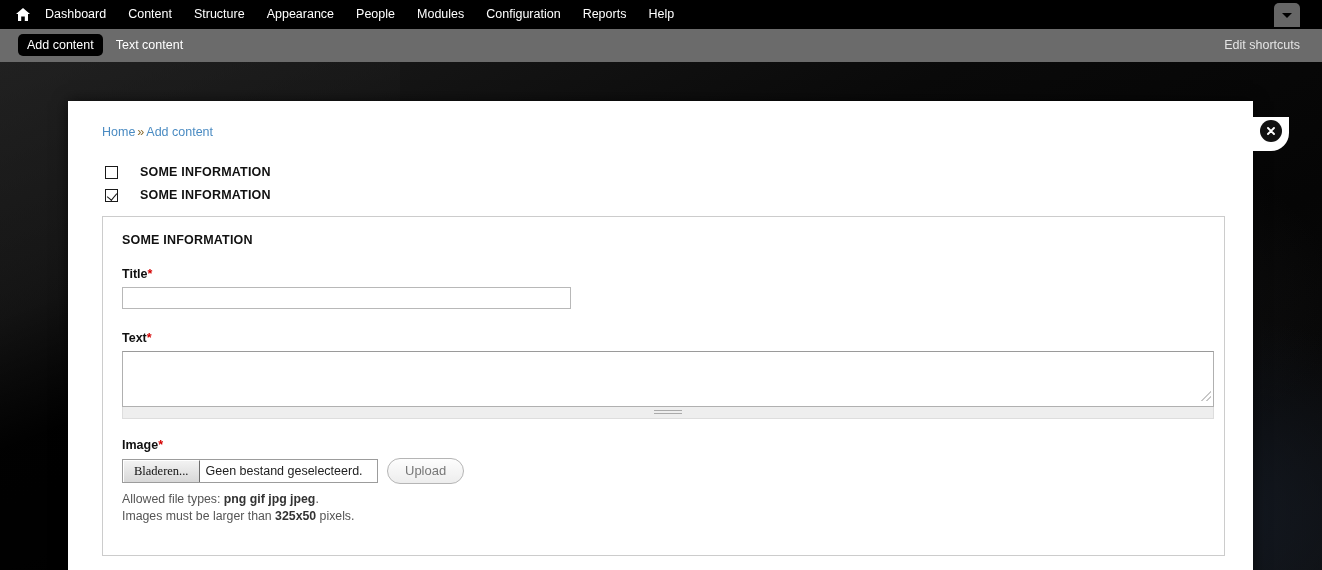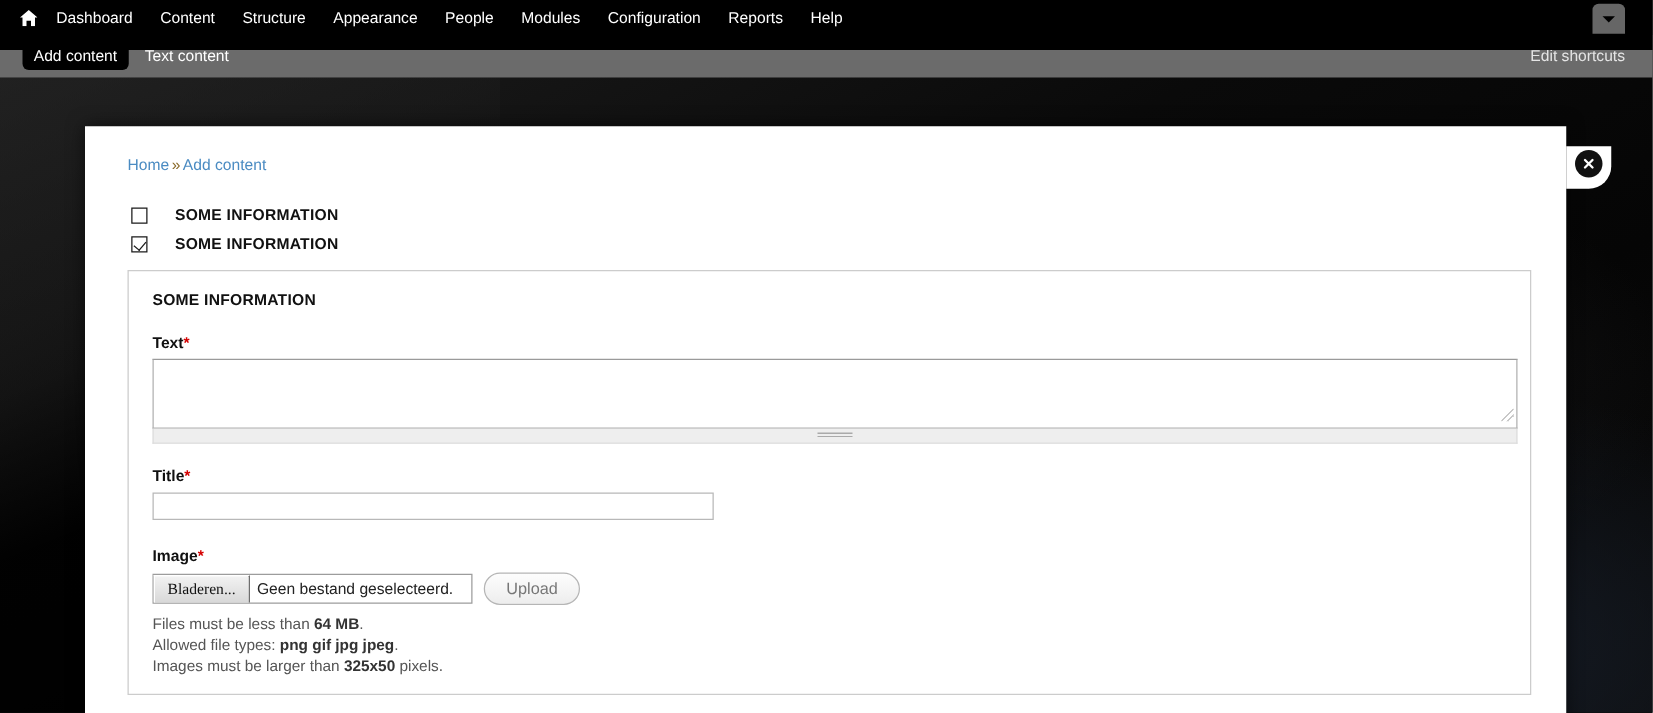--- a/index.html
+++ b/index.html
@@ -20,21 +20,21 @@
       linear-gradient(152deg, #191919 0%, #151515 22%, #0a0a0a 45%, #050505 70%, #0c0c0c 100%);
   }
   #backdrop::after {
     content: "";
     position: absolute; left: 0; top: 62px; width: 400px; height: 508px;
     background: linear-gradient(158deg, rgba(40,40,40,0.55) 0%, rgba(20,20,20,0.25) 38%, rgba(0,0,0,0.9) 58%, rgba(0,0,0,1) 100%);
   }
 
   
   #toolbar {
-    position: absolute; left: 0; top: 0; width: 1322px; height: 40px;
+    position: absolute; left: 0; top: 0; width: 1322px; height: 29px;
     background: #000; z-index: 40;
   }
   #toolbar-menu {
     display: flex; align-items: center; height: 28px; padding-left: 12px;
   }
   .home-icon { width: 22px; height: 28px; display: flex; align-items: center; justify-content: center; }
   .home-icon svg { display: block; }
   .nav-link {
     color: #fff; font-size: 12.5px; text-decoration: none;
     padding: 0 11px; line-height: 28px; white-space: nowrap;
@@ -239,45 +239,44 @@
       <span class="check-label">SOME INFORMATION</span>
     </div>
     <div class="check-row">
       <span class="cbox checked"></span>
       <span class="check-label">SOME INFORMATION</span>
     </div>
 
     <div id="fieldset">
       <div class="legend">SOME INFORMATION</div>
 
+      <div class="field-group">
+        <div class="field-label"><span>Title</span><span class="req">*</span></div>
+        <input id="title-input" type="text" value="" style="">
+      </div>
+
       <div class="field-group text-group">
         <div class="field-label"><span>Text</span><span class="req">*</span></div>
         <div id="text-area-wrap">
           <textarea id="text-area" style=""></textarea>
           <span id="resize-dots"></span>
           <div id="grippie">
               <span class="lines"></span>
             </div>
         </div>
       </div>
 
       <div class="field-group">
-        <div class="field-label"><span>Title</span><span class="req">*</span></div>
-        <input id="title-input" type="text" value="" style="">
-      </div>
-
-      <div class="field-group">
         <div class="field-label"><span>Image</span><span class="req">*</span></div>
         <div id="file-row">
           <div id="file-control">
             <span id="browse-button">Bladeren...</span>
             <span id="file-status">Geen bestand geselecteerd.</span>
           </div>
           <button id="upload-button">Upload</button>
         </div>
-        <div class="help-line"><span>Files must be less than </span><b>64 MB</b><span>.</span></div>
         <div class="help-line"><span>Allowed file types: </span><b>png gif jpg jpeg</b><span>.</span></div>
         <div class="help-line"><span>Images must be larger than </span><b>325x50</b><span> pixels.</span></div>
       </div>
 
     </div>
   </div>
 </div>
 
 </body></html>

